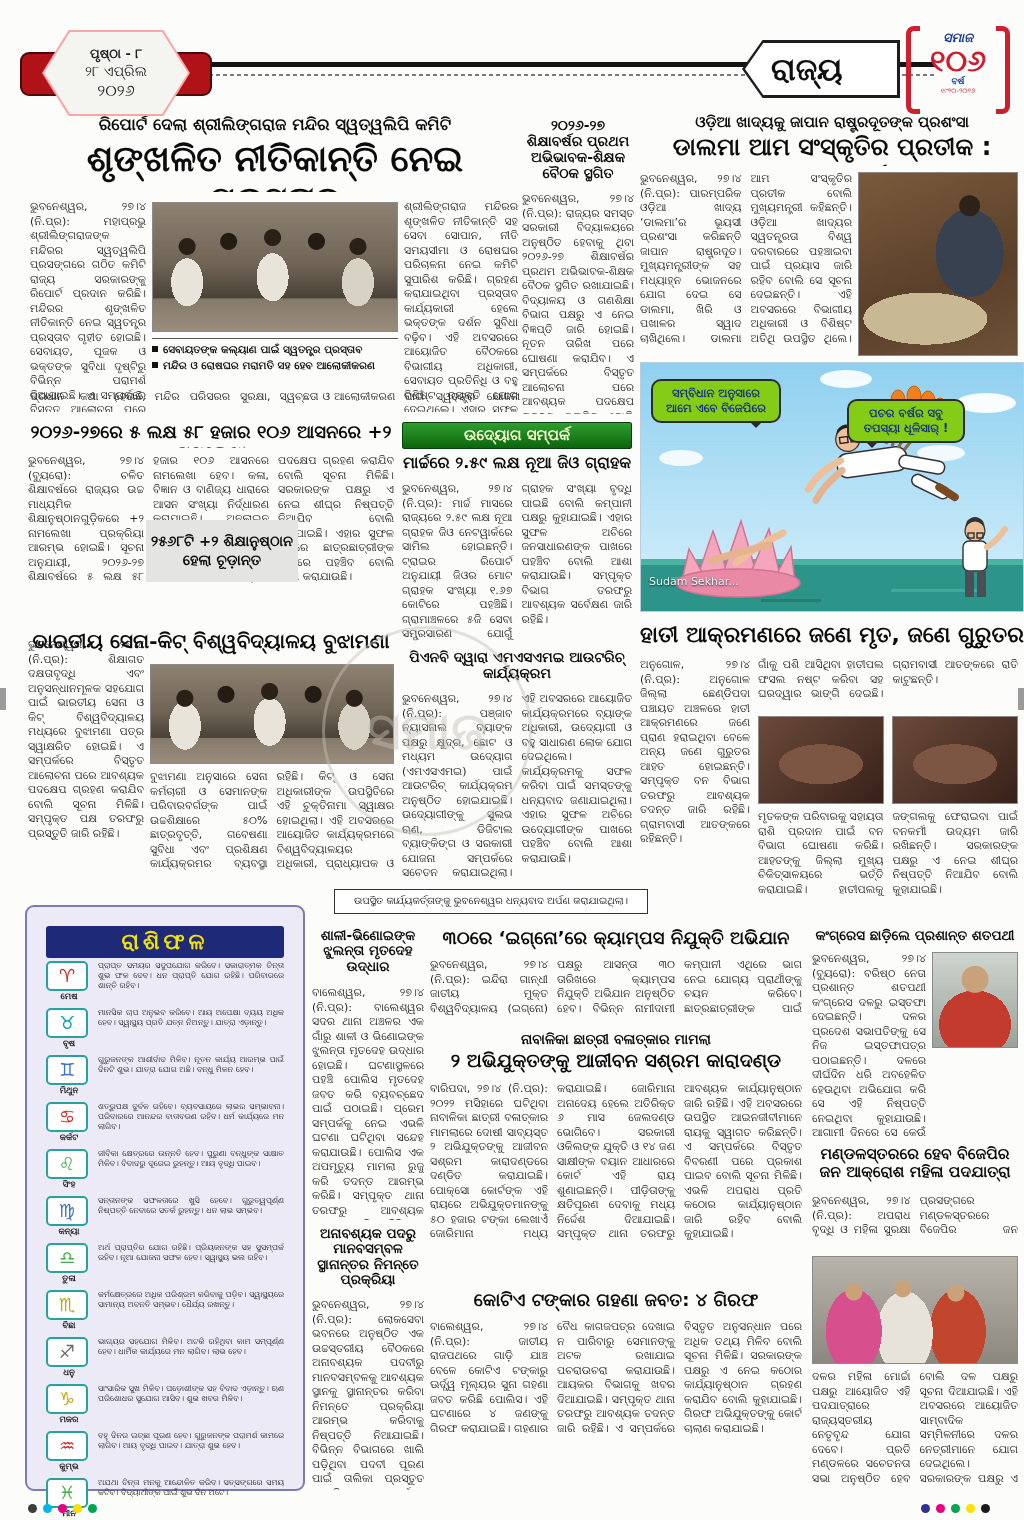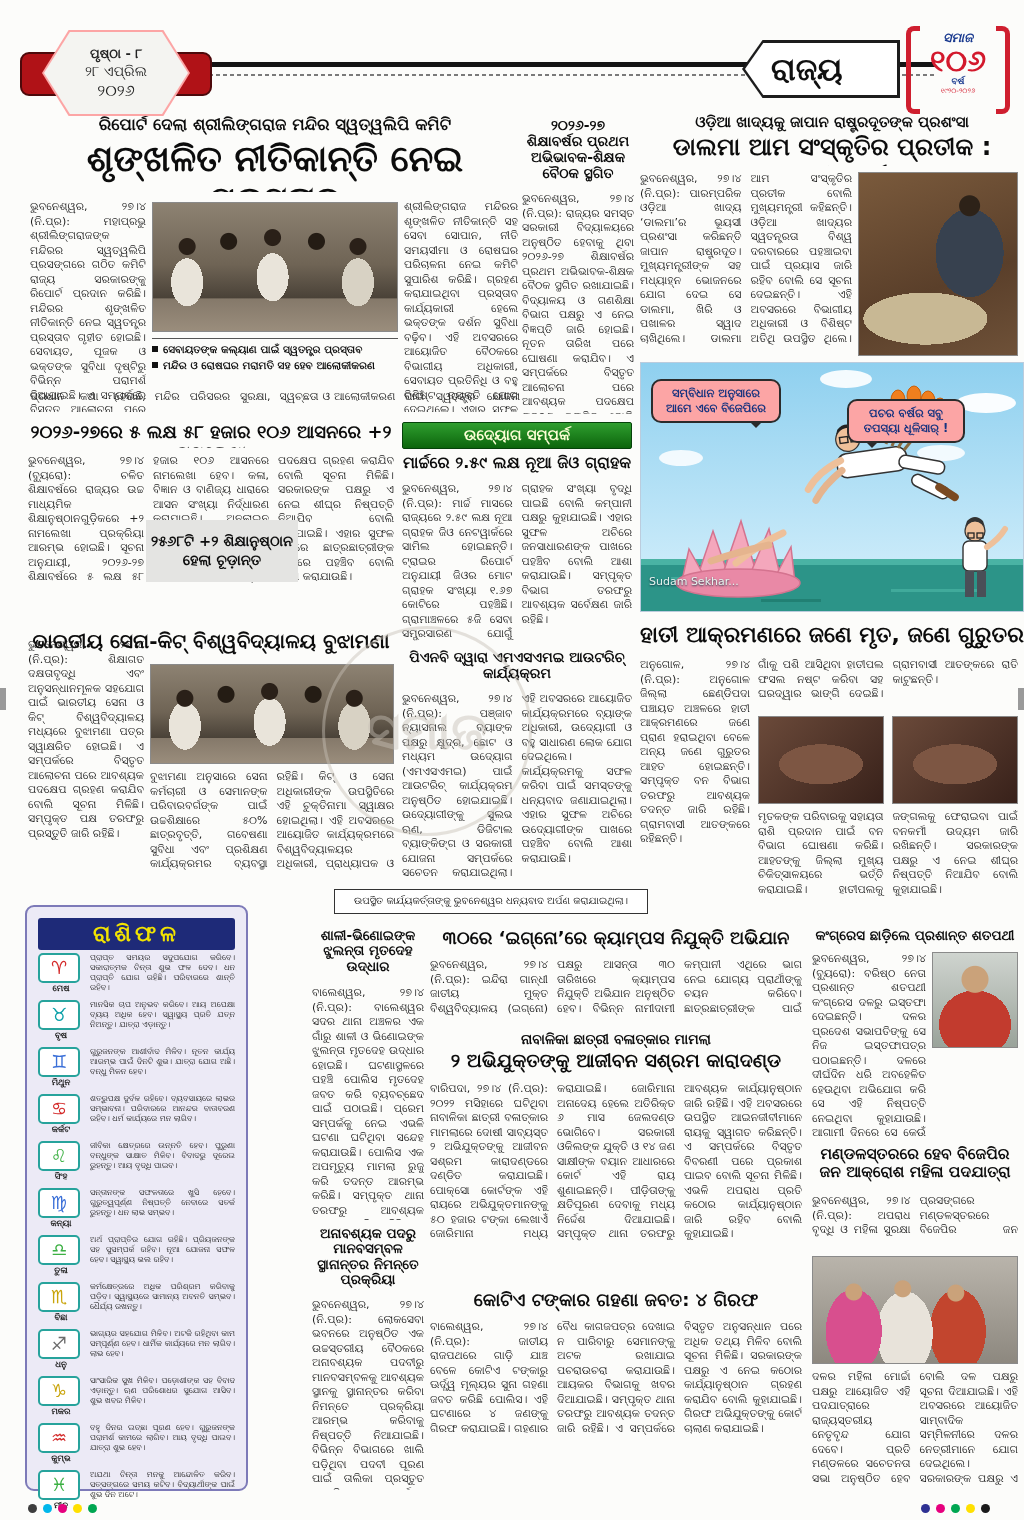--- a/index.html
+++ b/index.html
@@ -51,21 +51,21 @@
   .oct-outer{background:#fca5a5;clip-path:polygon(0 50%,18% 0,82% 0,100% 50%,82% 100%,18% 100%)}
   .oct-inner{position:absolute;inset:2px;background:#f4f4f1;
              clip-path:polygon(0 50%,18% 0,82% 0,100% 50%,82% 100%,18% 100%);
              display:flex;flex-direction:column;align-items:center;justify-content:center;gap:1px}
   .pennant-outer{background:#1d1d1d;clip-path:polygon(0 50%,13% 0,100% 0,100% 100%,13% 100%)}
   .pennant-inner{position:absolute;inset:3px;background:#ffffff;
              clip-path:polygon(0 50%,12% 0,100% 0,100% 100%,12% 100%);
              display:flex;align-items:center;padding-left:26px}
   .bracket{border:5px solid #cf1f2f}
   
-  .bubble{position:absolute;background:#fca5a5;border:2px solid #2b2b2b;border-radius:10px;
+  .bubble{position:absolute;background:#84cc16;border:2px solid #2b2b2b;border-radius:10px;
           padding:5px 7px;font-size:11.5px;font-weight:700;text-align:center;line-height:1.3;
           color:#17337f;z-index:3}
   .bubble:after{content:"";position:absolute;border:7px solid transparent;border-top-color:#2b2b2b}
   .bubble.t-right:after{bottom:-14px;right:16px}
   .bubble.t-left:after{bottom:-14px;left:16px}
   
   .zpanel{background:#eceaf6;border:2px solid #7d7ab8;border-radius:9px}
   .zhead{background:#1e2a78;color:#f2e400;font-weight:700;font-size:22px;text-align:center;
          border-radius:3px;line-height:32px;letter-spacing:4px}
   .zrow{display:flex;gap:6px;height:44px;overflow:hidden;margin-top:3px}
@@ -244,21 +244,21 @@
 
   <div class="abs watermark" style="left:322px;top:626px;width:210px;height:210px">ସମାଜ</div>
 
   <div class="abs hl" style="left:640px;top:622px;width:384px;height:28px;font-size:22px">ହାତୀ ଆକ୍ରମଣରେ ଜଣେ ମୃତ, ଜଣେ ଗୁରୁତର</div>
   <div class="abs bt" style="left:640px;top:658px;width:110px;height:248px">ଅନୁଗୋଳ, ୨୭।୪ (ନି.ପ୍ର): ଅନୁଗୋଳ ଜିଲ୍ଲା ଛେଣ୍ଡିପଦା ପଞ୍ଚାୟତ ଅଞ୍ଚଳରେ ହାତୀ ଆକ୍ରମଣରେ ଜଣେ ପ୍ରାଣ ହରାଇଥିବା ବେଳେ ଅନ୍ୟ ଜଣେ ଗୁରୁତର ଆହତ ହୋଇଛନ୍ତି। ସମ୍ପୃକ୍ତ ବନ ବିଭାଗ ତରଫରୁ ଆବଶ୍ୟକ ତଦନ୍ତ ଜାରି ରହିଛି। ଗ୍ରାମବାସୀ ଆତଙ୍କରେ ରହିଛନ୍ତି।</div>
   <div class="abs bt cols2" style="left:758px;top:658px;width:260px;height:54px">ଗାଁକୁ ପଶି ଆସିଥିବା ହାତୀପଲ ଫସଲ ନଷ୍ଟ କରିବା ସହ ଘରଦ୍ୱାର ଭାଙ୍ଗି ଦେଇଛି। ଗ୍ରାମବାସୀ ଆତଙ୍କରେ ରାତି କାଟୁଛନ୍ତି।</div>
   <div class="abs photo photo-dark" style="left:758px;top:716px;width:126px;height:88px"></div>
   <div class="abs photo photo-dark" style="left:892px;top:716px;width:126px;height:88px"></div>
   <div class="abs bt cols2" style="left:758px;top:810px;width:260px;height:96px">ମୃତକଙ୍କ ପରିବାରକୁ ସହାୟତା ରାଶି ପ୍ରଦାନ ପାଇଁ ବନ ବିଭାଗ ଘୋଷଣା କରିଛି। ଆହତଙ୍କୁ ଜିଲ୍ଲା ମୁଖ୍ୟ ଚିକିତ୍ସାଳୟରେ ଭର୍ତ୍ତି କରାଯାଇଛି। ହାତୀପଲକୁ ଜଙ୍ଗଲକୁ ଫେରାଇବା ପାଇଁ ବନକର୍ମୀ ଉଦ୍ୟମ ଜାରି ରଖିଛନ୍ତି। ସରକାରଙ୍କ ପକ୍ଷରୁ ଏ ନେଇ ଶୀଘ୍ର ନିଷ୍ପତ୍ତି ନିଆଯିବ ବୋଲି କୁହାଯାଇଛି।</div>
 
-  <div class="abs zpanel" style="left:25px;top:905px;width:223px;height:586px;padding:11px">
+  <div class="abs zpanel" style="left:25px;top:905px;width:280px;height:586px;padding:19px">
     <div class="zhead">ରାଶିଫଳ</div>
     <div class="zrow">
       <div class="zcell">
           <div class="zico">
             <span style="color: rgb(212, 42, 42);">♈</span>
           </div>
           <div class="zname">ମେଷ</div>
         </div>
       <div class="ztext">ପ୍ରାପ୍ତ ସମୟର ସଦୁପଯୋଗ କରିବେ। ସକାରାତ୍ମକ ଚିନ୍ତା ଶୁଭ ଫଳ ଦେବ। ଧନ ପ୍ରାପ୍ତି ଯୋଗ ରହିଛି। ପରିବାରରେ ଶାନ୍ତି ରହିବ।</div>
     </div>

